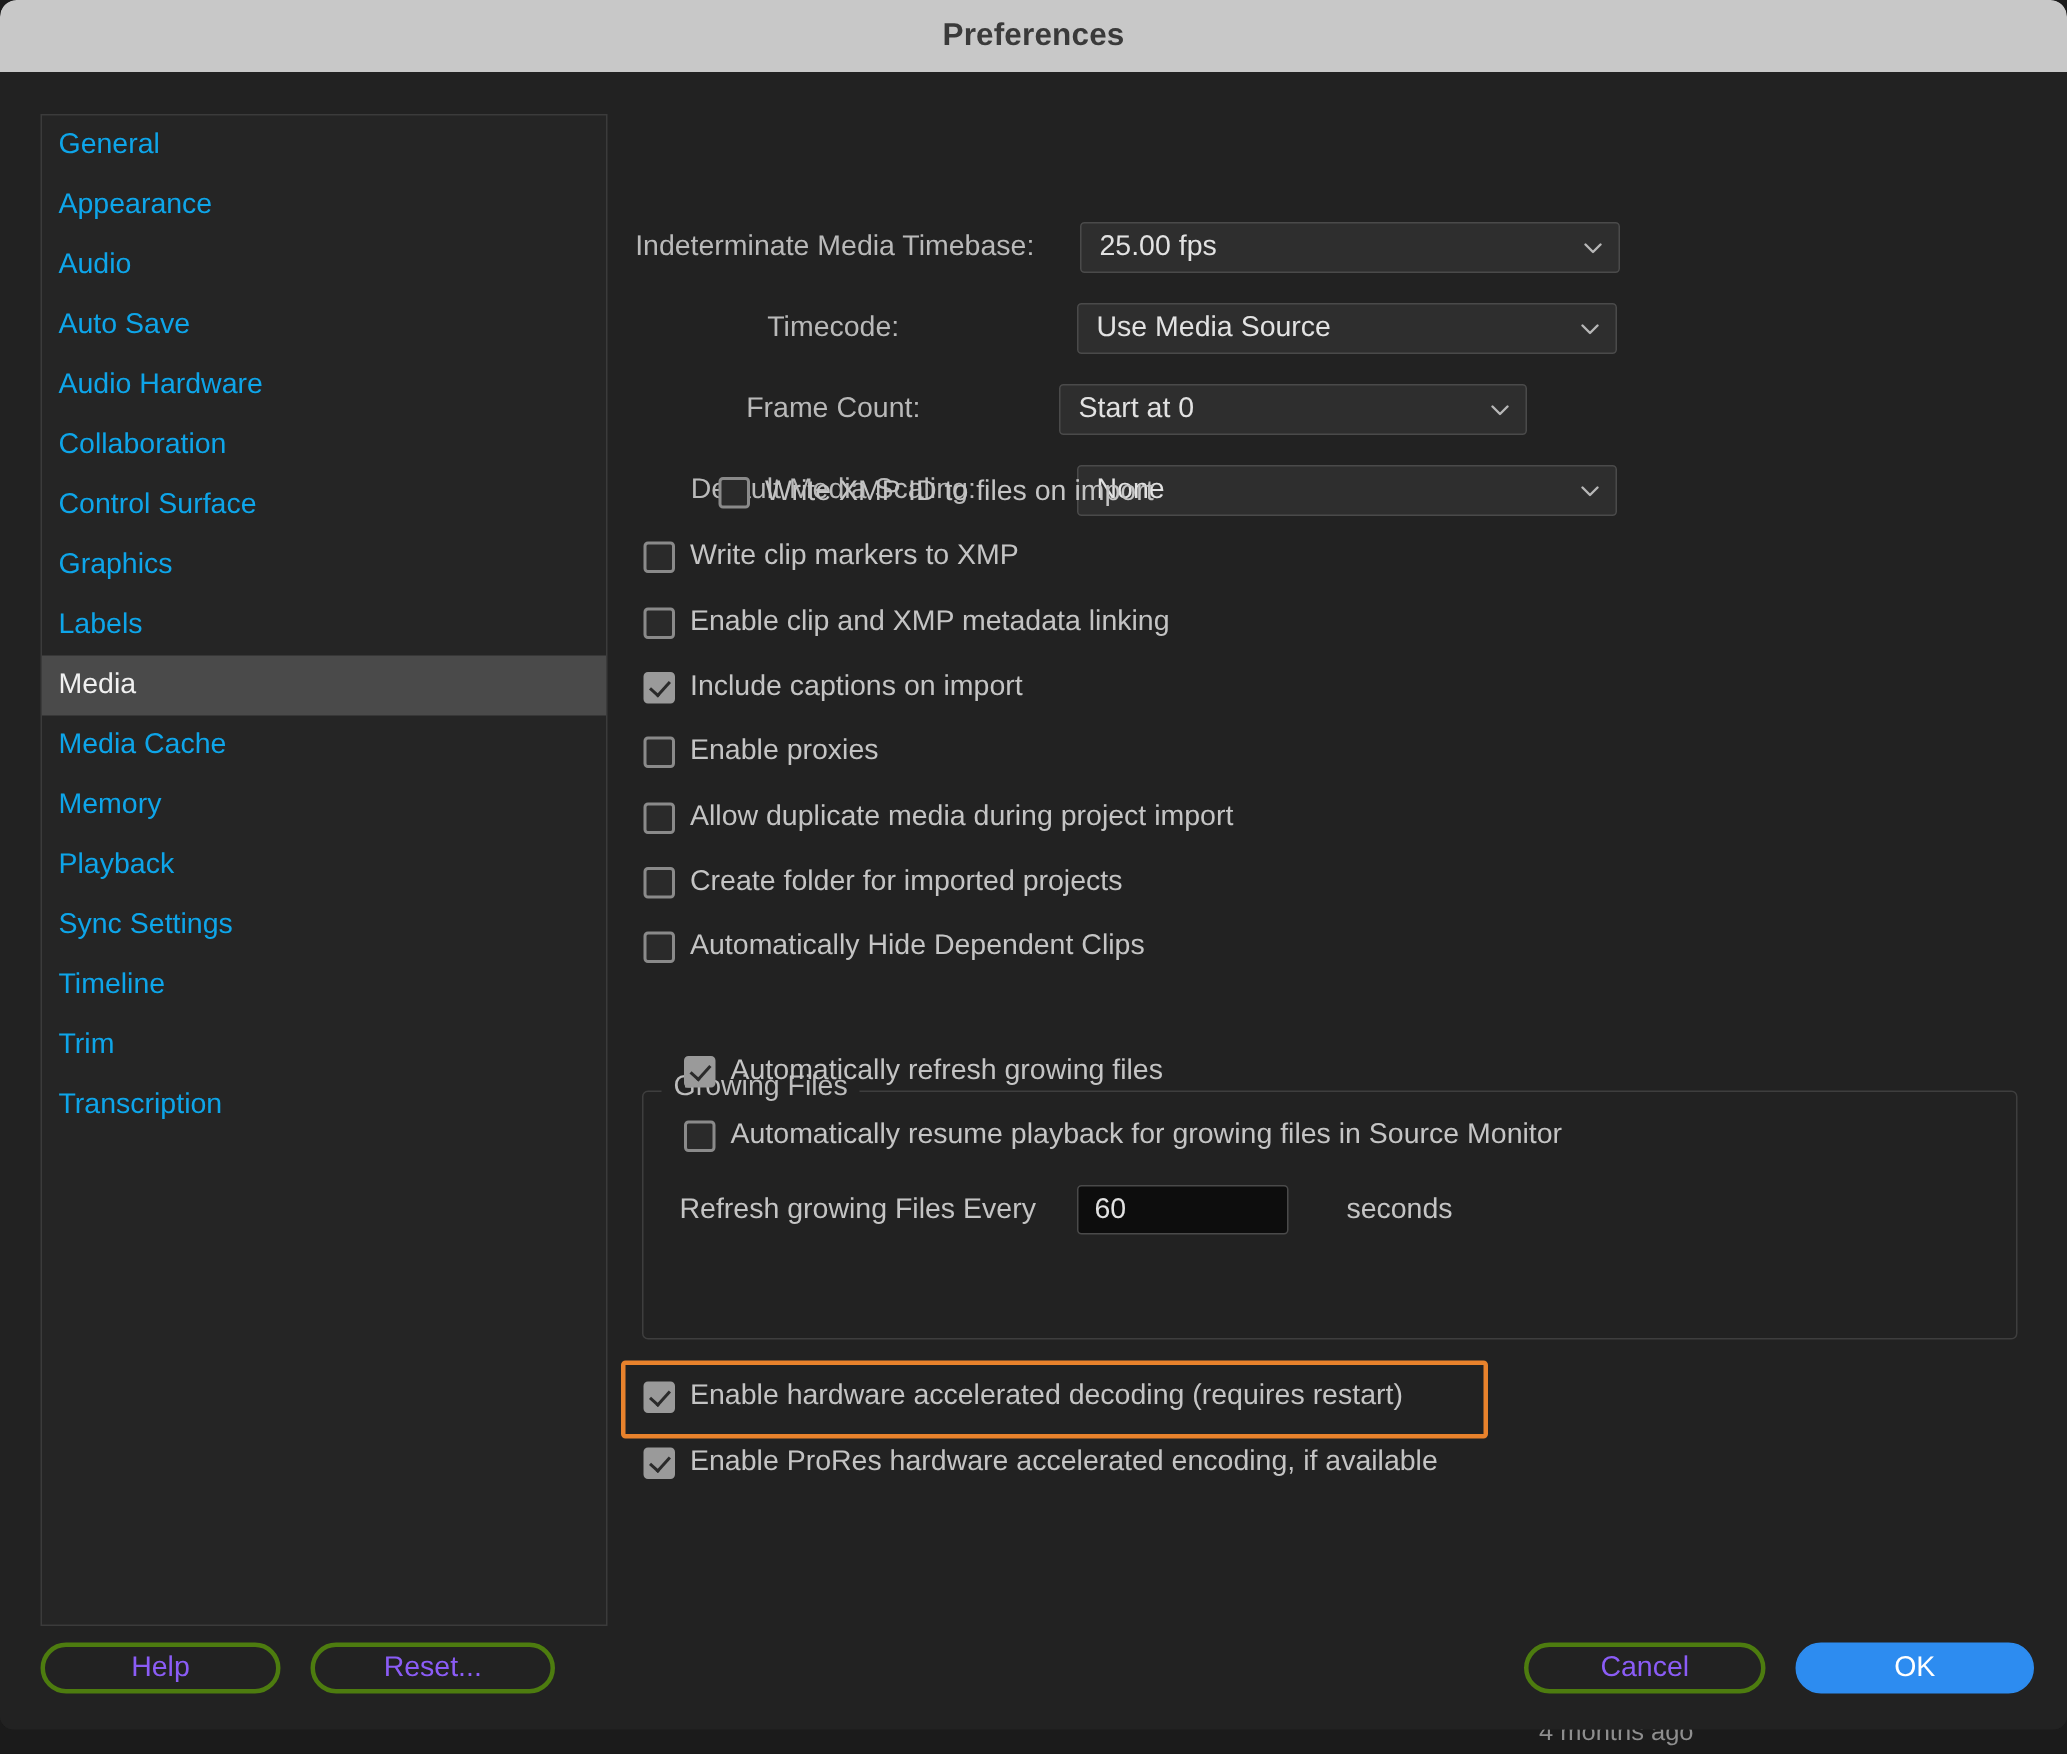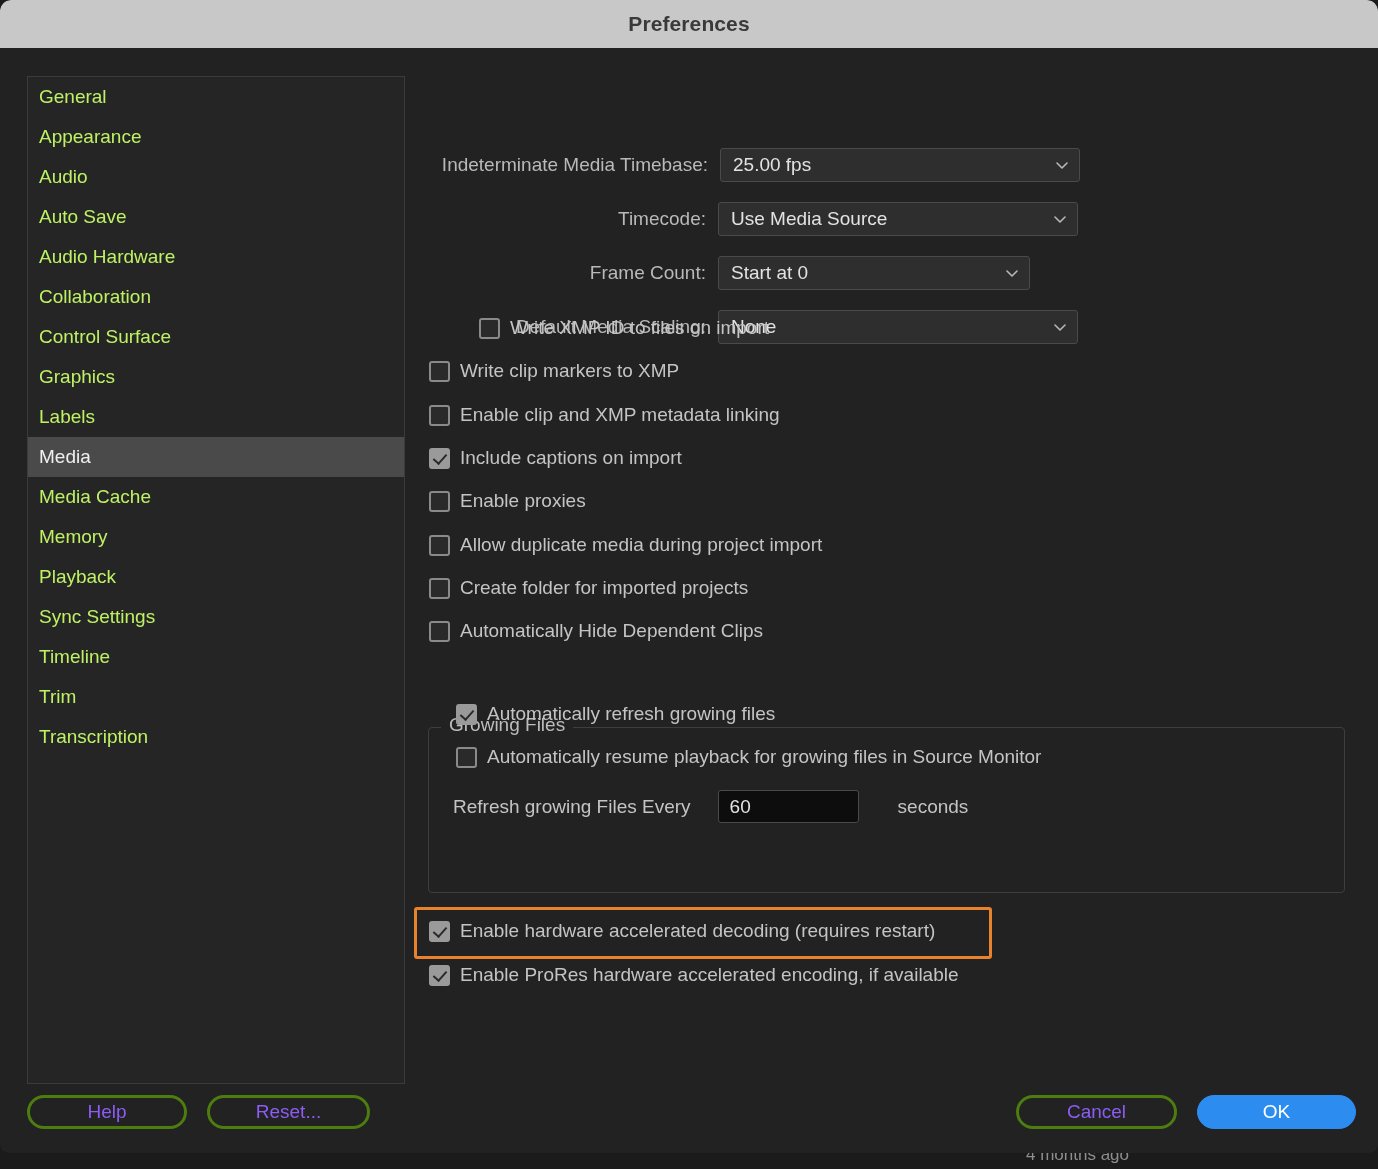--- a/index.html
+++ b/index.html
@@ -76,21 +76,21 @@
     background: #252525;
     border: 1px solid #3b3b3b;
     overflow: hidden;
   }
   .nav-item {
     height: 40px;
     display: flex;
     align-items: center;
     padding-left: 11px;
     font-size: 19px;
-    color: #bef264;
+    color: #0ea5e9;
     white-space: nowrap;
     cursor: default;
   }
   .nav-item.selected {
     background: #4a4a4a;
     color: #f0f0f0;
   }
 
   
   #pane {
@@ -103,21 +103,21 @@
 
   
   .field-row {
     position: absolute;
     display: flex;
     align-items: center;
   }
   .field-label {
     font-size: 19px;
     color: #b9b9b9;
-    text-align: right;
+    text-align: center;
     white-space: nowrap;
   }
   .dropdown {
     height: 34px;
     background: #2e2e2e;
     border: 1px solid #4a4a4a;
     border-radius: 3px;
     display: flex;
     align-items: center;
     justify-content: space-between;
@@ -333,21 +333,21 @@
           <div class="field-label" style="width: 301px;">Timecode:</div>
           <div class="dropdown" style="margin-left: 12px; width: 360px;">
             <span class="dropdown-value">Use Media Source</span>
             <svg class="chev" viewBox="0 0 16 16">
               <path d="M3 6 L8 11 L13 6" fill="none" stroke="#cfcfcf" stroke-width="1.6" stroke-linecap="round" stroke-linejoin="round"></path>
             </svg>
           </div>
         </div>
         <div class="field-row" style="left: 0px; top: 208px; width: 673px;">
           <div class="field-label" style="width: 301px;">Frame Count:</div>
-          <div class="dropdown" style="margin-left: 12px; width: 312px; gap: 16px;">
+          <div class="dropdown" style="margin-left: 0; width: 312px; gap: 16px;">
             <span class="dropdown-value">Start at 0</span>
             <svg class="chev" viewBox="0 0 16 16">
               <path d="M3 6 L8 11 L13 6" fill="none" stroke="#cfcfcf" stroke-width="1.6" stroke-linecap="round" stroke-linejoin="round"></path>
             </svg>
           </div>
         </div>
         <div class="field-row" style="left: 0px; top: 262px; width: 673px;">
           <div class="field-label" style="width: 301px;">Default Media Scaling:</div>
           <div class="dropdown" style="margin-left: 12px; width: 360px;">
             <span class="dropdown-value">None</span>

